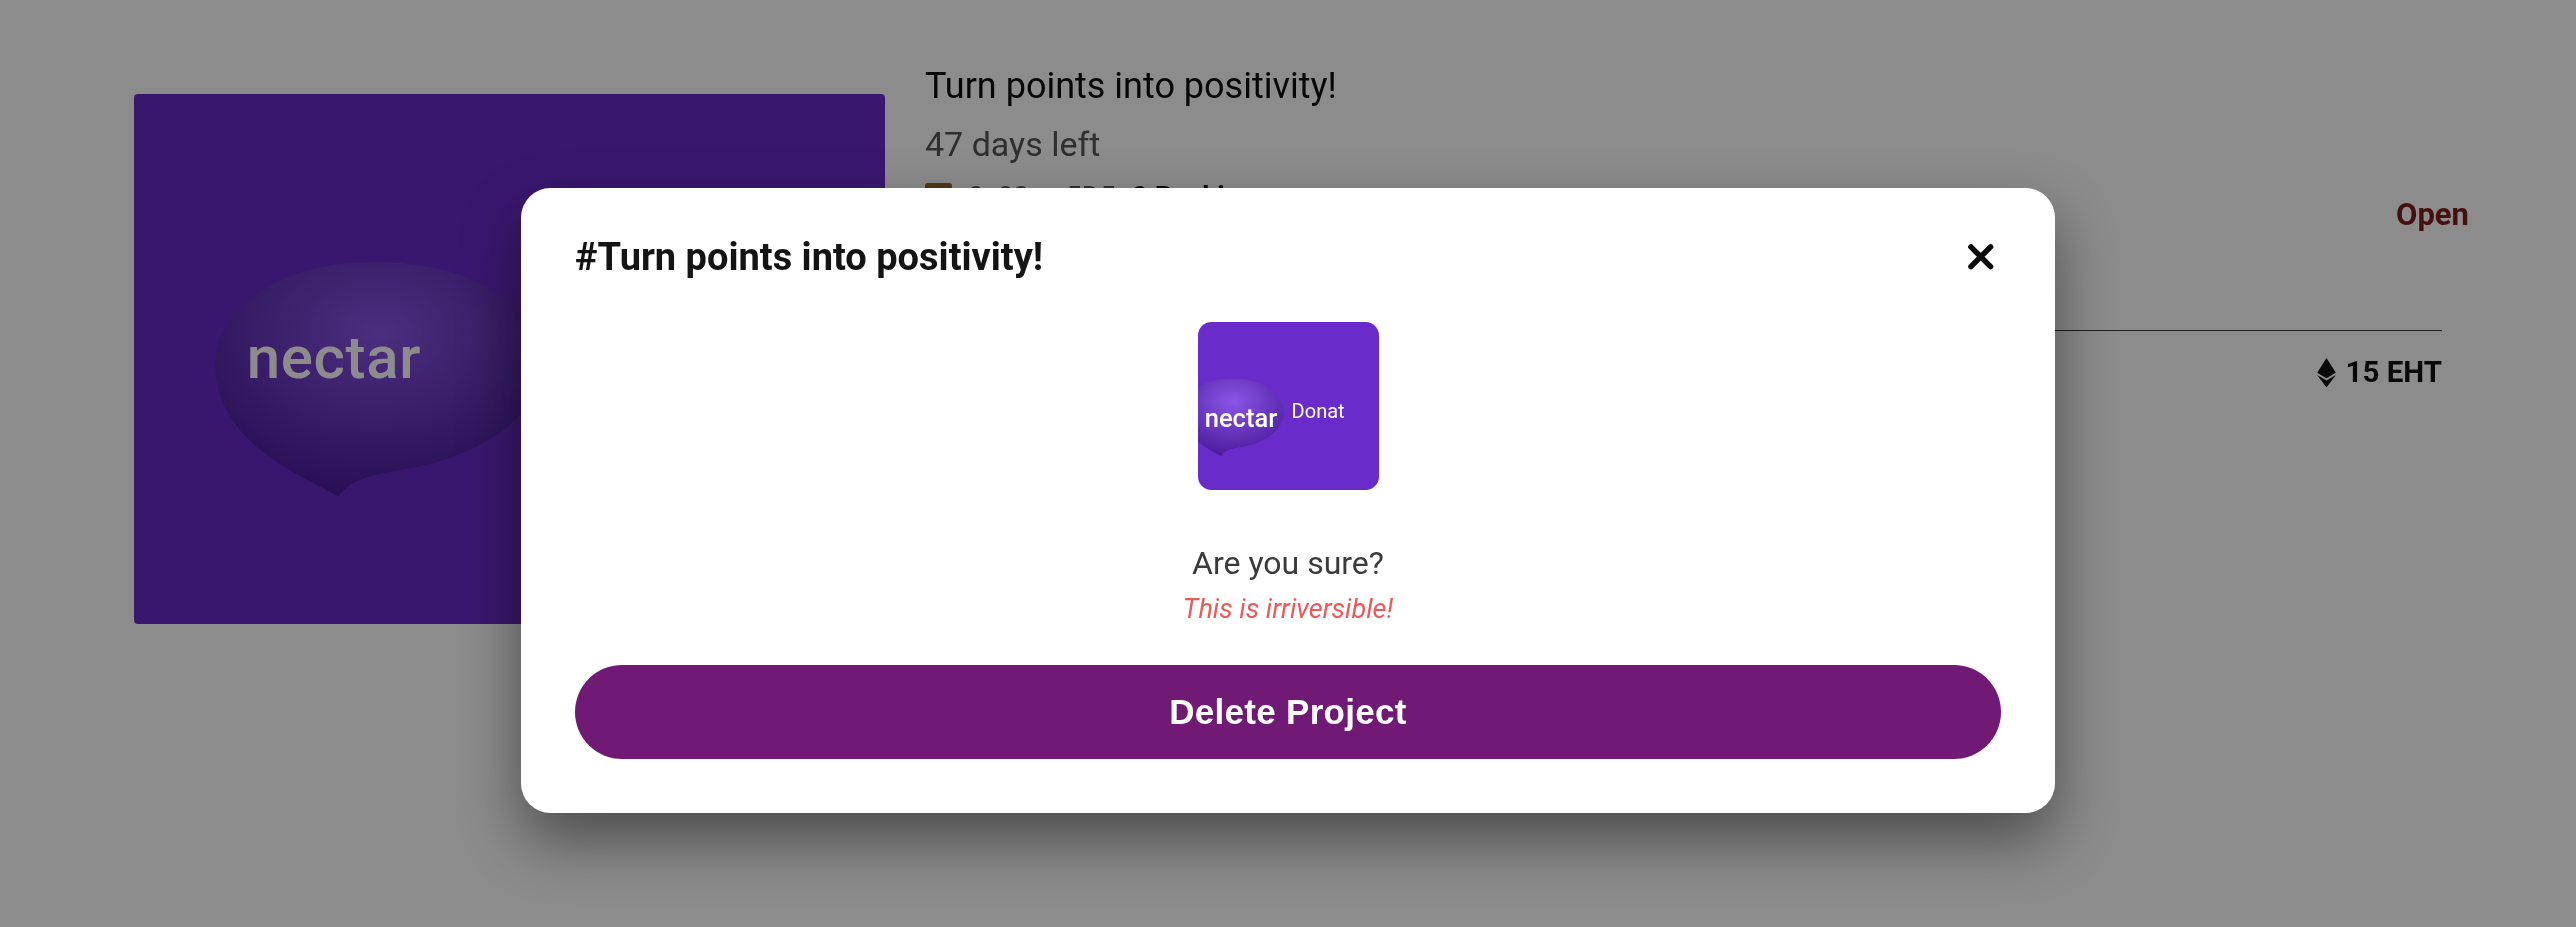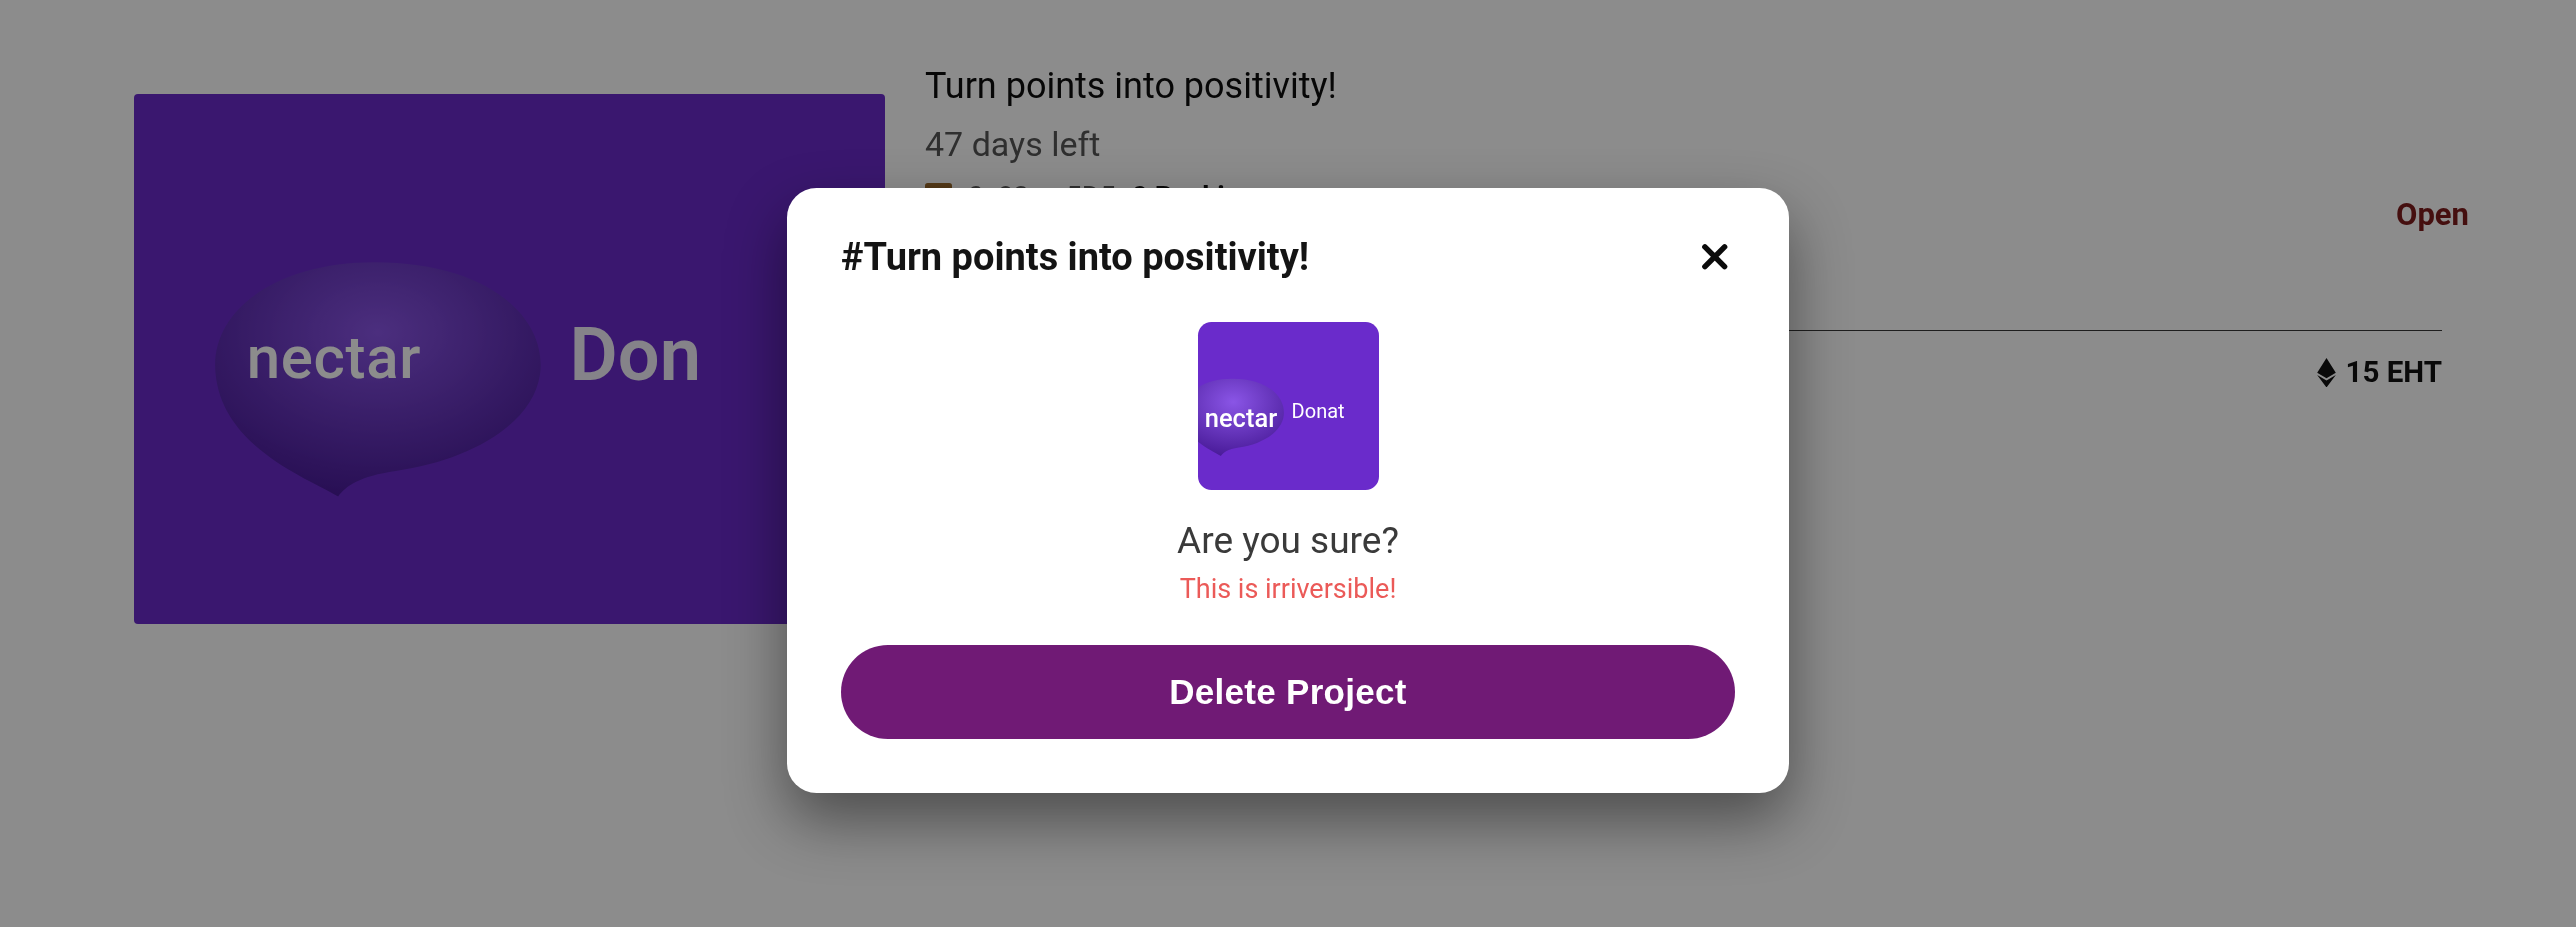--- a/index.html
+++ b/index.html
@@ -148,21 +148,21 @@
     inset: 0;
     background: rgba(0,0,0,0.45);
   }
 
   
   .modal {
     position: absolute;
     top: 188px;
     left: 50%;
     transform: translateX(-50%);
-    width: 1002px;
+    width: 1534px;
     background: #ffffff;
     border-radius: 29.5px;
     box-shadow: 0 27px 60px rgba(0,0,0,0.45);
     padding: 47px 54px 54px 54px;
     z-index: 10;
   }
 
   .modal-header {
     display: flex;
     justify-content: space-between;
@@ -214,30 +214,31 @@
   .modal-img-wrap .mini-donate {
     position: absolute;
     left: 52%;
     top: 46%;
     font-size: 20px;
     color: #fff;
     font-weight: 400;
   }
 
   .confirm-line {
-    margin-top: 29px;
+    margin-top: 54px;
     text-align: center;
-    font-size: 37px;
+    font-size: 32px;
     color: #3a3a3a;
   }
   .warn-line {
     margin-top: 10.7px;
     text-align: center;
     font-size: 27px;
     color: #EB5A58;
+    font-style: italic;
   }
 
   .delete-btn {
     margin-top: 40px;
     width: 100%;
     height: 94px;
     border: none;
     border-radius: 670px;
     background: #701a75;
     color: #ffffff;

